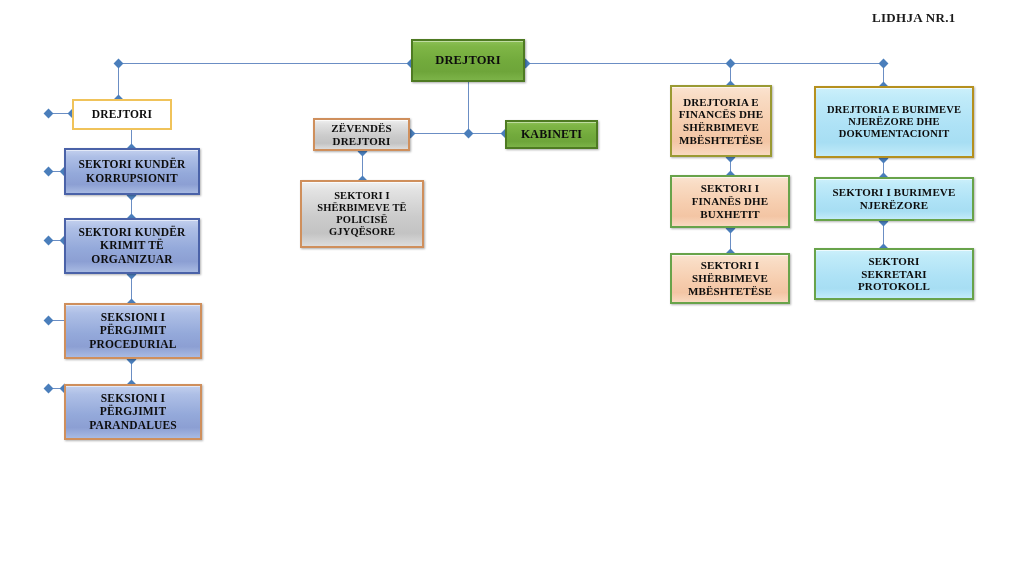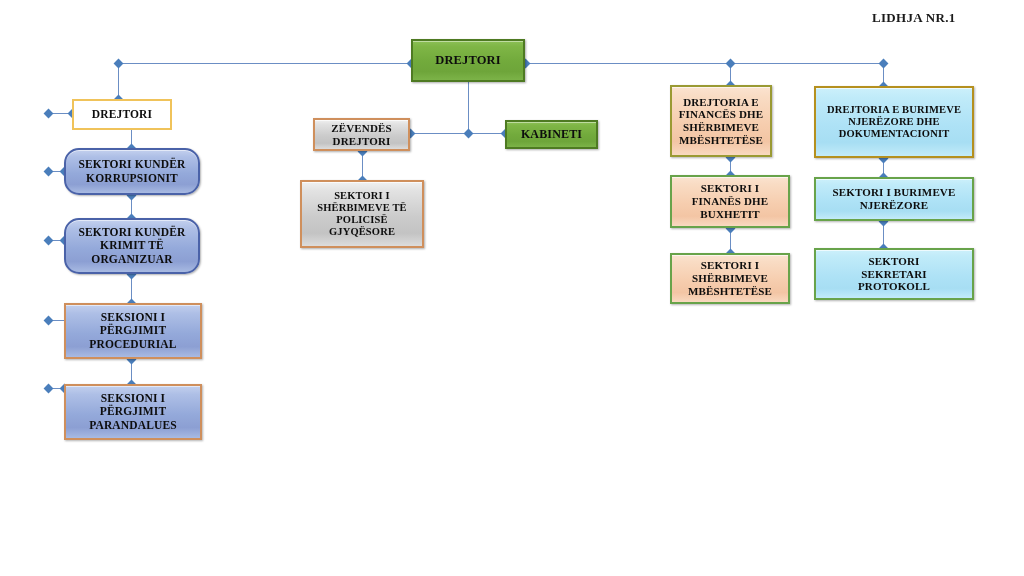--- a/index.html
+++ b/index.html
@@ -79,21 +79,20 @@
     border-color: #f0c35a;
     box-shadow: none;
   }
   
   .sk-blue-blue {
     background: linear-gradient(to bottom,
        #c3d0ee 0%, #aebfe6 16%, #94a9da 55%, #8c9fd3 80%, #a8bae2 100%);
     border-color: #4a62a8;
     box-shadow: inset 0 1px 0 rgba(255,255,255,.55),
                 1px 1px 2px rgba(0,0,0,.3);
-    border-radius: 15px;
   }
   
   .sk-blue-orange {
     background: linear-gradient(to bottom,
        #c3d0ee 0%, #aebfe6 16%, #94a9da 55%, #8c9fd3 80%, #a8bae2 100%);
     border-color: #cf8f5c;
     box-shadow: inset 0 1px 0 rgba(255,255,255,.55),
                 1px 1px 2px rgba(0,0,0,.3);
   }
   

